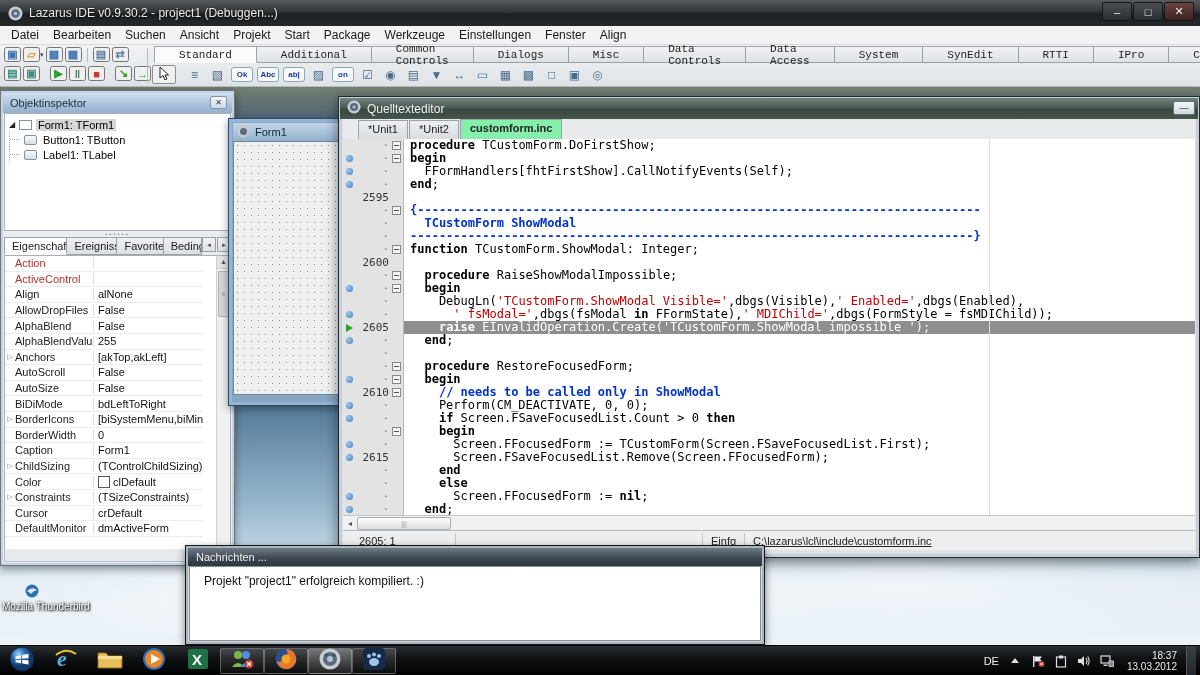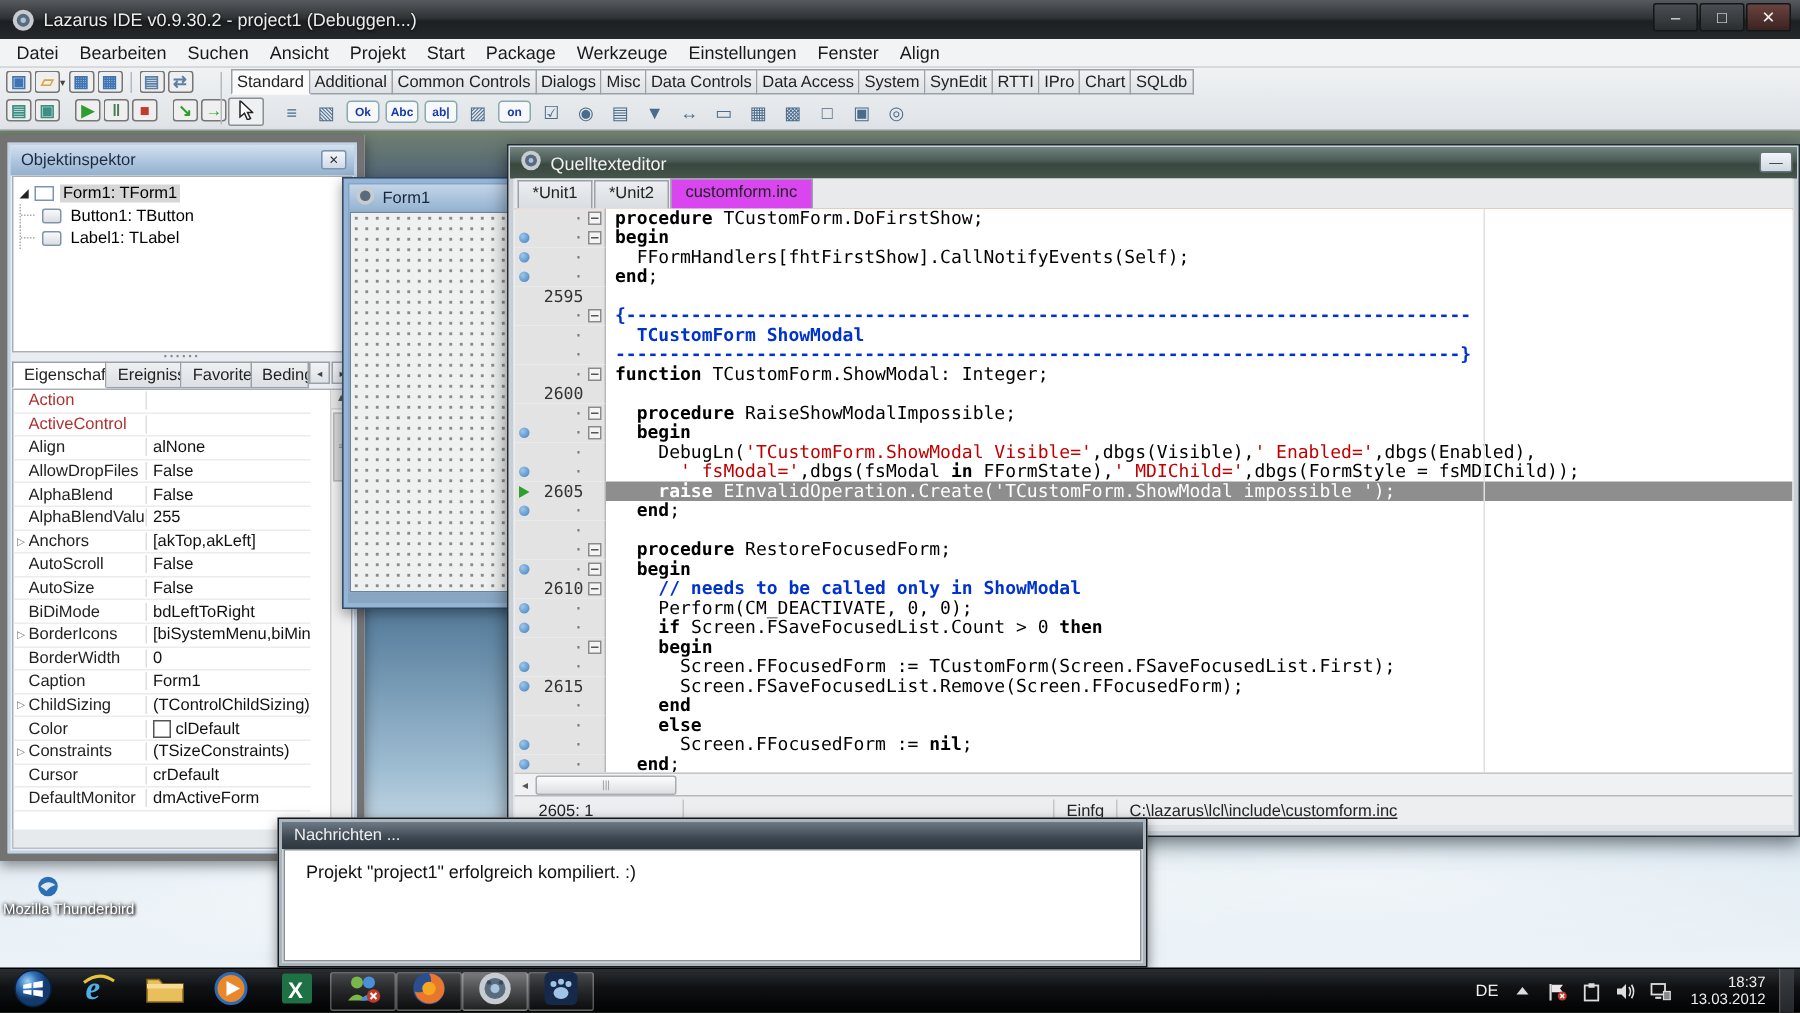--- a/index.html
+++ b/index.html
@@ -42,35 +42,35 @@
     background:linear-gradient(180deg,#f0f2f4,#dfe3e7);border-bottom:1px solid #b7bcc1;}
   .tb-left{position:absolute;left:4px;top:0;width:142px;height:41px;}
   .tb-row{display:flex;align-items:center;height:19px;gap:2px;}
   .tb-icon{width:17px;height:15px;font-size:11px;display:inline-flex;align-items:center;
     justify-content:center;font-weight:bold;}
   .tb-ddn{font-size:7px;color:#444;margin-left:-2px;}
   .tb-vsep{width:1px;height:14px;background:#b5bac0;margin:0 3px;}
   .ts-sep{position:absolute;left:147px;top:3px;bottom:3px;width:1px;background:#b5bac0;}
   .palette{position:absolute;left:152px;top:0;right:0;height:41px;}
   .pal-tabs{position:absolute;left:2px;top:1px;display:flex;height:17px;}
-  .pal-tab{font-size:11px;color:#222;padding:1px 3px 0;border:1px solid #9aa1a8;border-left:none;
-    background:linear-gradient(180deg,#f2f3f5,#dde1e5);display:flex;align-items:center;}
+  .pal-tab{font-size:11px;color:#222;padding:1px 24px 0;border:1px solid #9aa1a8;border-left:none;
+    background:linear-gradient(180deg,#f2f3f5,#dde1e5);display:flex;align-items:center;font-family:Liberation Mono, monospace;}
   .pal-tab:first-child{border-left:1px solid #9aa1a8;}
   .pal-tab.active{background:#fbfbfc;font-weight:normal;border-bottom:1px solid #fbfbfc;}
   .pal-comps{position:absolute;left:0;top:19px;height:21px;display:flex;align-items:center;gap:3px;}
   .cursor-btn{width:24px;height:19px;background:#eef0f2;border:1px solid #8a9096;border-radius:2px;
     display:flex;align-items:center;justify-content:center;margin-right:6px;}
   .comp-icon{width:19px;height:17px;font-size:12px;color:#4a6b8a;display:inline-flex;
     align-items:center;justify-content:center;}
   .comp-icon.txt{font-size:8px;font-weight:bold;color:#1a3aaa;border:1px solid #8aa;
     border-radius:3px;background:#f6f8fa;width:20px;height:13px;}
 
   
   .oi-win{position:absolute;left:0;top:90px;width:233px;height:474px;
-    border:5px solid #737373;box-shadow:inset 0 0 0 2px rgba(190,210,232,.95),0 3px 8px rgba(0,0,0,.4);
+    border:1px solid #737373;box-shadow:inset 0 0 0 2px rgba(190,210,232,.95),0 3px 8px rgba(0,0,0,.4);
     background:#e9edf2;}
   .oi-title{position:absolute;left:2px;right:2px;top:2px;height:20px;
     background:linear-gradient(180deg,#d2dfee,#a9c2dc 60%,#93b0cd);
     display:flex;align-items:center;padding-left:7px;font-size:11px;color:#1c2c3e;}
   .oi-close{position:absolute;right:5px;top:3px;width:17px;height:13px;font-size:8px;color:#333;
     background:linear-gradient(180deg,#f4f7fa,#cfdae6);border:1px solid #7d94ac;border-radius:2px;}
   .oi-tree{position:absolute;left:3px;right:3px;top:22px;height:118px;background:#fff;
     border:1px solid #a9afb5;font-size:11px;padding-top:3px;box-sizing:border-box;}
   .tree-row{display:flex;align-items:center;height:15px;white-space:nowrap;}
   .tr-exp{width:10px;margin-left:4px;font-size:8px;color:#222;}
@@ -124,24 +124,24 @@
   
   .ed-win{position:absolute;left:338px;top:96px;width:860px;height:460px;
     border:1px solid #1d2a33;box-shadow:inset 0 0 0 3px #c9cfd5,0 4px 12px rgba(0,0,0,.5);
     background:#dfe3e7;}
   .ed-title{position:absolute;left:1px;right:1px;top:1px;height:21px;color:#f2f2f2;font-size:12px;
     background:linear-gradient(180deg,#73847e,#495953 45%,#39473f 55%,#46564c);
     display:flex;align-items:center;gap:6px;padding-left:7px;}
   .ed-min{position:absolute;right:3px;top:3px;width:22px;height:14px;color:#333;font-size:9px;
     background:linear-gradient(180deg,#f2f5f7,#cfd8df);border:1px solid #66727c;border-radius:2px;}
   .ed-tabs{position:absolute;left:4px;right:4px;top:22px;height:20px;background:#e8eaec;
-    display:flex;align-items:flex-end;padding-left:2px;border-bottom:1px solid #c2410c;}
+    display:flex;align-items:flex-end;padding-left:15px;border-bottom:1px solid #c2410c;}
   .ed-tab{font-size:11px;color:#222;padding:2px 9px;border:1px solid #9aa1a8;border-bottom:none;
     background:linear-gradient(180deg,#eceef0,#d9dde1);margin-right:1px;height:14px;}
-  .ed-tab.active{background:#d946ef;height:16px;position:relative;top:1px;}
+  .ed-tab.active{background:#86efac;height:16px;position:relative;top:1px;font-weight:bold;}
   .ed-code{position:absolute;left:4px;right:4px;top:42px;height:376px;background:#fff;
     overflow:hidden;font-family:"DejaVu Sans Mono",monospace;}
   .margin-line{position:absolute;left:646px;top:0;bottom:0;width:1px;background:#e0e0e0;}
   .cl{display:flex;height:13px;line-height:13px;font-size:12px;white-space:pre;}
   .gut{flex:0 0 60px;display:flex;background:#e3e3e3;border-right:1px solid #b8b8b8;}
   .g-mark{width:13px;display:flex;align-items:center;justify-content:center;}
   .dotb{width:7px;height:7px;border-radius:50%;background:radial-gradient(circle at 35% 35%,#9ec7ea,#3e7fc1);}
   .arrg{width:0;height:0;border-left:7px solid #2fa02f;border-top:4px solid transparent;
     border-bottom:4px solid transparent;}
   .g-num{width:33px;text-align:right;color:#333;font-size:11px;padding-right:2px;}

